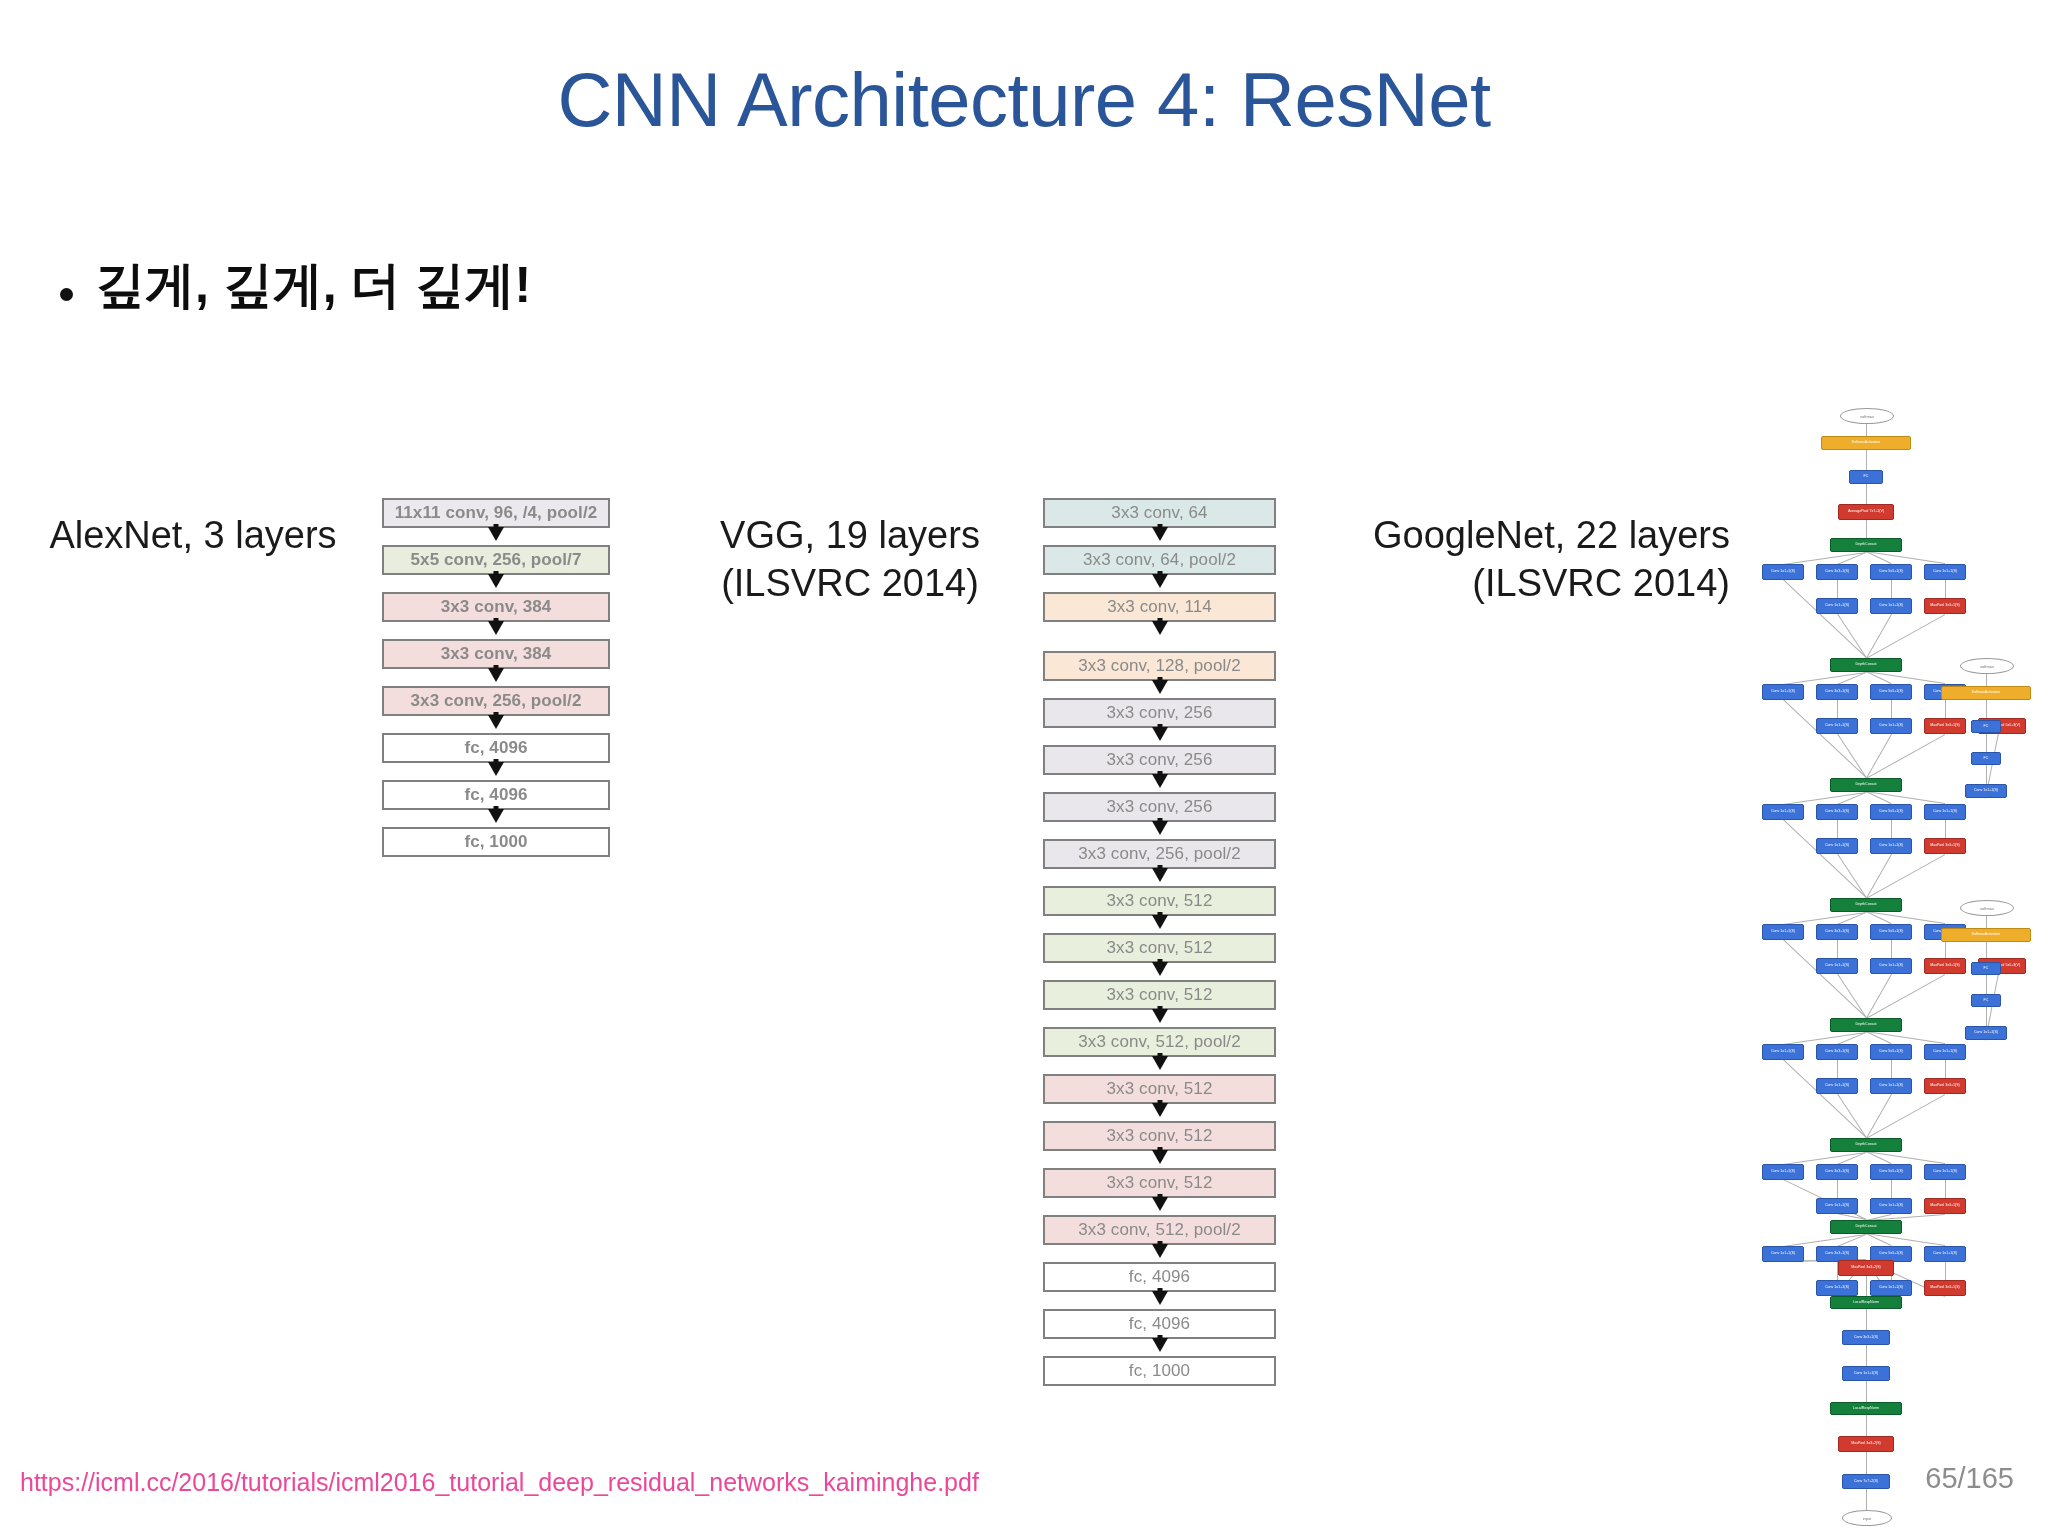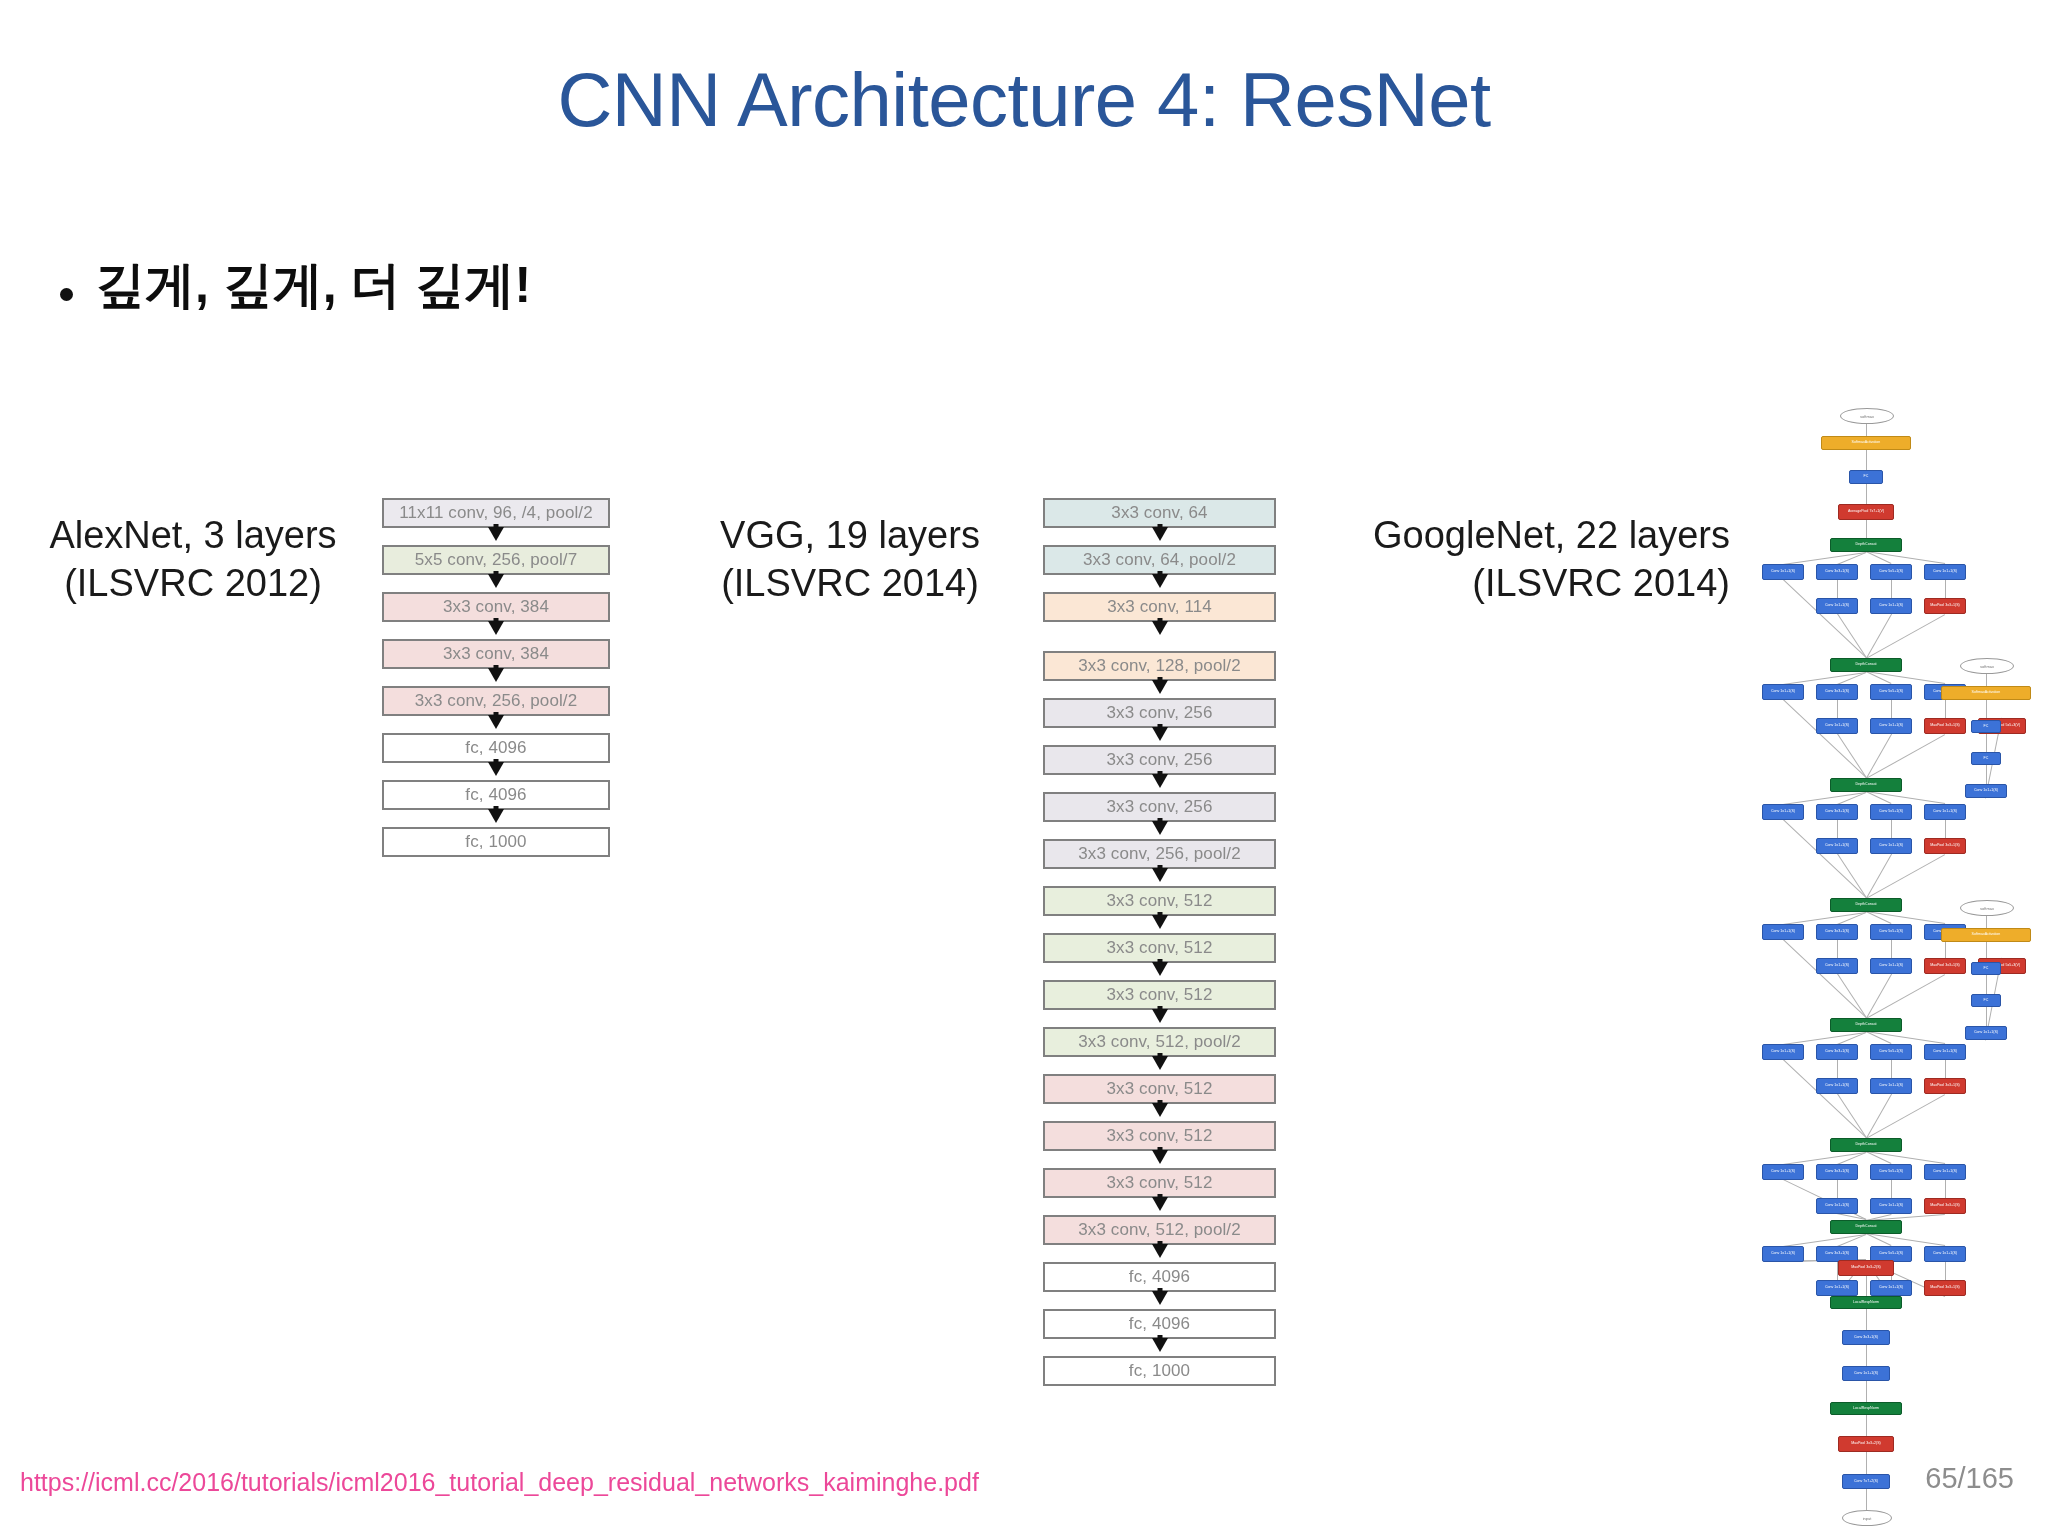--- a/index.html
+++ b/index.html
@@ -124,23 +124,22 @@
 
   <div class="slide-title">CNN Architecture 4: ResNet</div>
 
   <div class="bullet-row">
     <div class="bullet-dot"></div>
     <div class="bullet-text">깊게, 깊게, 더 깊게!</div>
   </div>
 
   <div class="net-label" style="left:28px;top:512px;width:330px;">
     <div>AlexNet, 3 layers</div>
-    <div>(ILSVRC 2012)</div>
   </div>
-  <div class="stack" id="alexnet-stack" style="left:382px;top:498px;width:228px;">
+  <div class="stack" id="alexnet-stack" style="left:382px;top:498px;width:228px;font-weight:bold;">
       <div class="layer-box" style="background: rgb(235, 233, 238);">11x11 conv, 96, /4, pool/2</div>
       <div class="gap"></div>
       <div class="layer-box" style="background: rgb(232, 237, 221);">5x5 conv, 256, pool/7</div>
       <div class="gap"></div>
       <div class="layer-box" style="background: rgb(244, 222, 221);">3x3 conv, 384</div>
       <div class="gap"></div>
       <div class="layer-box" style="background: rgb(244, 222, 221);">3x3 conv, 384</div>
       <div class="gap"></div>
       <div class="layer-box" style="background: rgb(244, 222, 221);">3x3 conv, 256, pool/2</div>
       <div class="gap"></div>

